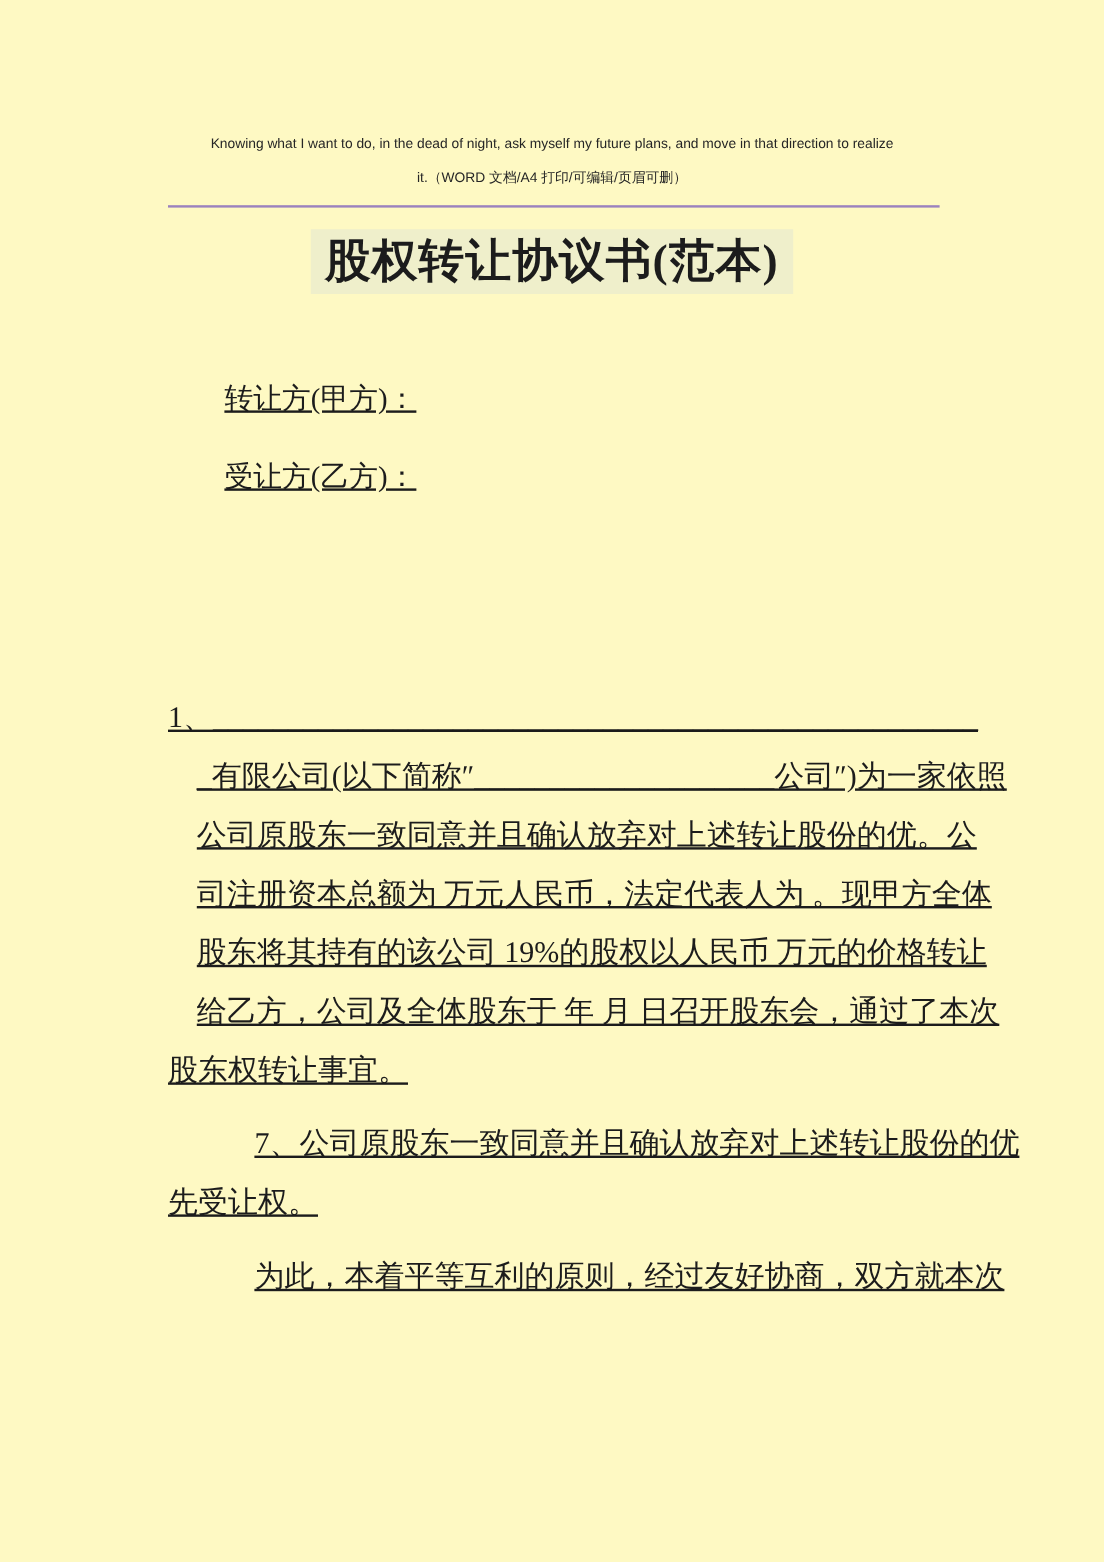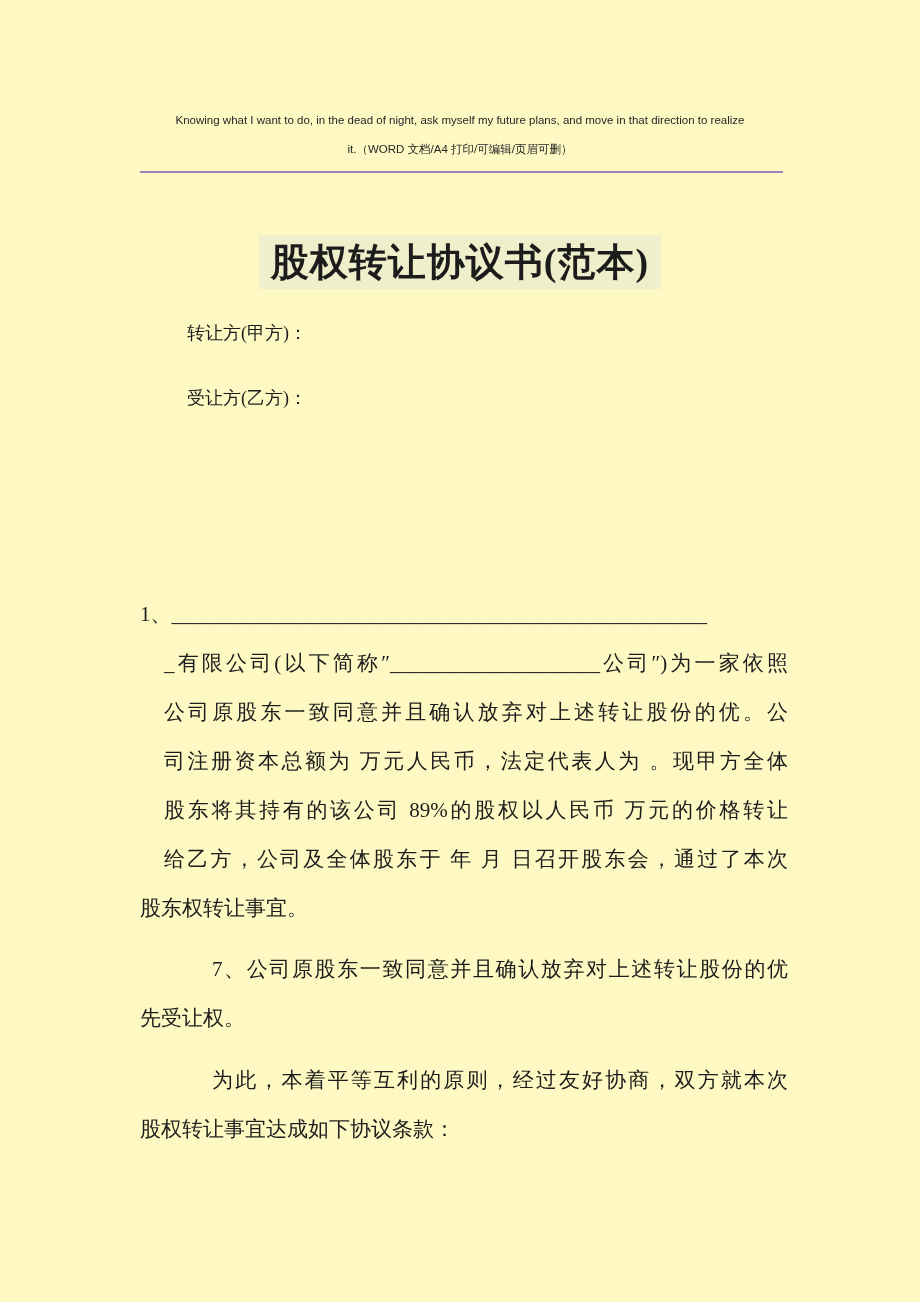--- a/index.html
+++ b/index.html
@@ -42,37 +42,38 @@
   }
   .title-hl {
     display: inline-block;
     background: var(--title-highlight, #efefcb);
     font-size: 38px;
     font-weight: bold;
     line-height: 54px;
     padding: 0 12px;
     letter-spacing: 1px;
     white-space: nowrap;
-    margin-top: 44px;
   }
   .parties {
     position: absolute;
     top: 318px;
     left: 187px;
-    font-size: 18px;
+    font-size: 24px;
     line-height: 30px;
+    text-decoration: underline;
   }
   .party { margin-bottom: 35px; white-space: nowrap; }
   .doc-body {
     position: absolute;
-    top: 590px;
+    top: 574px;
     left: 140px;
     width: 648px;
-    font-size: 21px;
+    font-size: 25px;
     line-height: 49px;
+    text-decoration: underline;
   }
   .pl {
     height: 49px;
     white-space: nowrap;
     text-align: left;
   }
   .just {
     text-align: justify;
     text-align-last: justify;
     margin-left: 24px;
@@ -102,30 +103,29 @@
     <div class="party">受让方(乙方)：</div>
   </div>
 
   <div class="doc-body">
 
     <div class="para">
       <div class="pl">1、___________________________________________________</div>
       <div class="pl just">_有限公司(以下简称″____________________公司″)为一家依照</div>
       <div class="pl just">公司原股东一致同意并且确认放弃对上述转让股份的优。公</div>
       <div class="pl just">司注册资本总额为 万元人民币，法定代表人为 。现甲方全体</div>
-      <div class="pl just">股东将其持有的该公司 89%的股权以人民币 万元的价格转让</div>
+      <div class="pl just">股东将其持有的该公司 19%的股权以人民币 万元的价格转让</div>
       <div class="pl just">给乙方，公司及全体股东于 年 月 日召开股东会，通过了本次</div>
       <div class="pl">股东权转让事宜。</div>
     </div>
 
     <div class="para p2">
       <div class="pl just ind">7、公司原股东一致同意并且确认放弃对上述转让股份的优</div>
       <div class="pl">先受让权。</div>
     </div>
 
     <div class="para p3">
       <div class="pl just ind">为此，本着平等互利的原则，经过友好协商，双方就本次</div>
-      <div class="pl">股权转让事宜达成如下协议条款：</div>
     </div>
 
   </div>
 
 </div>
 
 </body></html>

